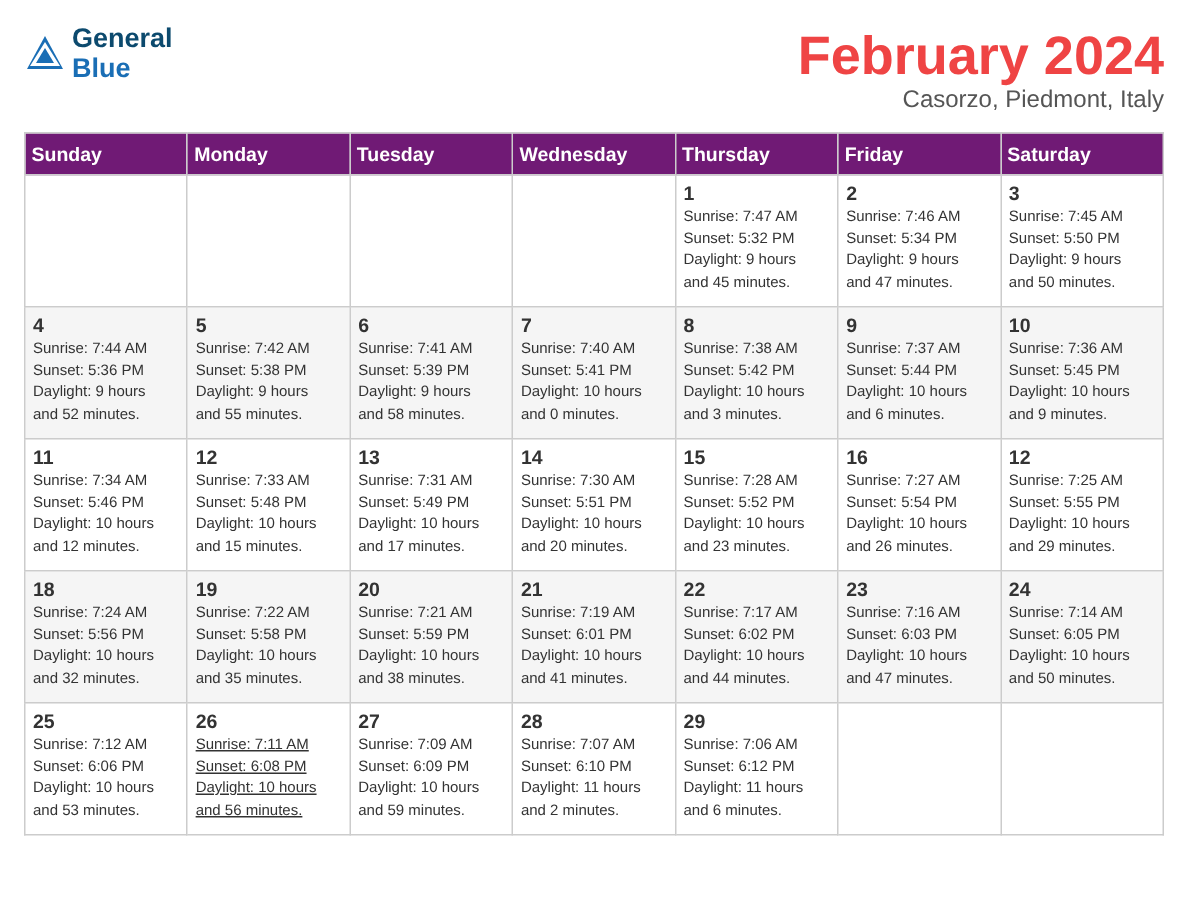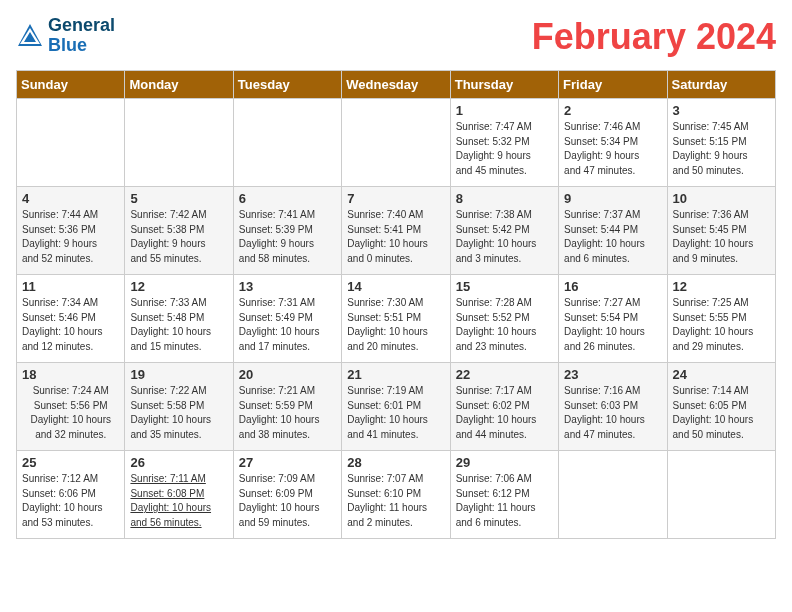--- a/index.html
+++ b/index.html
@@ -51,21 +51,21 @@
     .location-title {
       font-size: 16px;
       color: #555;
     }
     .calendar-table {
       width: 100%;
       border-collapse: collapse;
       table-layout: fixed;
     }
     .calendar-table th {
-      background: #a16207;
+      background: #701a75;
       color: #fff;
       padding: 6px 4px;
       font-size: 13px;
       font-weight: bold;
       text-align: left;
       border: 1px solid #ccc;
     }
     .calendar-table td {
       vertical-align: top;
       border: 1px solid #ccc;
@@ -103,20 +103,21 @@
       <polygon points="14,6 24,22 4,22" fill="#fff"></polygon>
       <polygon points="14,10 20,20 8,20" fill="#1a6eb5"></polygon>
     </svg>
     <div class="logo-text">
       <span class="logo-general">General</span>
       <span class="logo-blue">Blue</span>
     </div>
   </div>
   <div class="title-area">
     <div class="month-title">February 2024</div>
+    <div class="location-title">Casorzo, Piedmont, Italy</div>
   </div>
 </div>
 
 <table class="calendar-table">
   <thead>
     <tr id="header-row">
         <th>Sunday</th>
         <th>Monday</th>
         <th>Tuesday</th>
         <th>Wednesday</th>
@@ -141,21 +142,21 @@
         <td>
           <span class="day-number">2</span>
           <div class="day-info" style="white-space: pre-line;">Sunrise: 7:46 AM
 Sunset: 5:34 PM
 Daylight: 9 hours
 and 47 minutes.</div>
         </td>
         <td>
           <span class="day-number">3</span>
           <div class="day-info" style="white-space: pre-line;">Sunrise: 7:45 AM
-Sunset: 5:15 PM
+Sunset: 5:50 PM
 Daylight: 9 hours
 and 50 minutes.</div>
         </td>
       </tr>
       <tr>
         <td>
           <span class="day-number">4</span>
           <div class="day-info" style="white-space: pre-line;">Sunrise: 7:44 AM
 Sunset: 5:36 PM
 Daylight: 9 hours
@@ -251,21 +252,21 @@
           <span class="day-number">12</span>
           <div class="day-info" style="white-space: pre-line;">Sunrise: 7:25 AM
 Sunset: 5:55 PM
 Daylight: 10 hours
 and 29 minutes.</div>
         </td>
       </tr>
       <tr>
         <td>
           <span class="day-number">18</span>
-          <div class="day-info" style="white-space: pre-line; text-align: center;">Sunrise: 7:24 AM
+          <div class="day-info" style="white-space: pre-line;">Sunrise: 7:24 AM
 Sunset: 5:56 PM
 Daylight: 10 hours
 and 32 minutes.</div>
         </td>
         <td>
           <span class="day-number">19</span>
           <div class="day-info" style="white-space: pre-line;">Sunrise: 7:22 AM
 Sunset: 5:58 PM
 Daylight: 10 hours
 and 35 minutes.</div>

